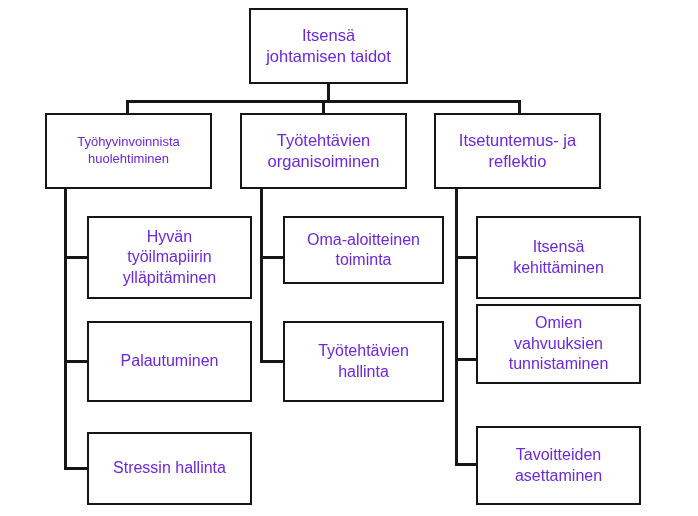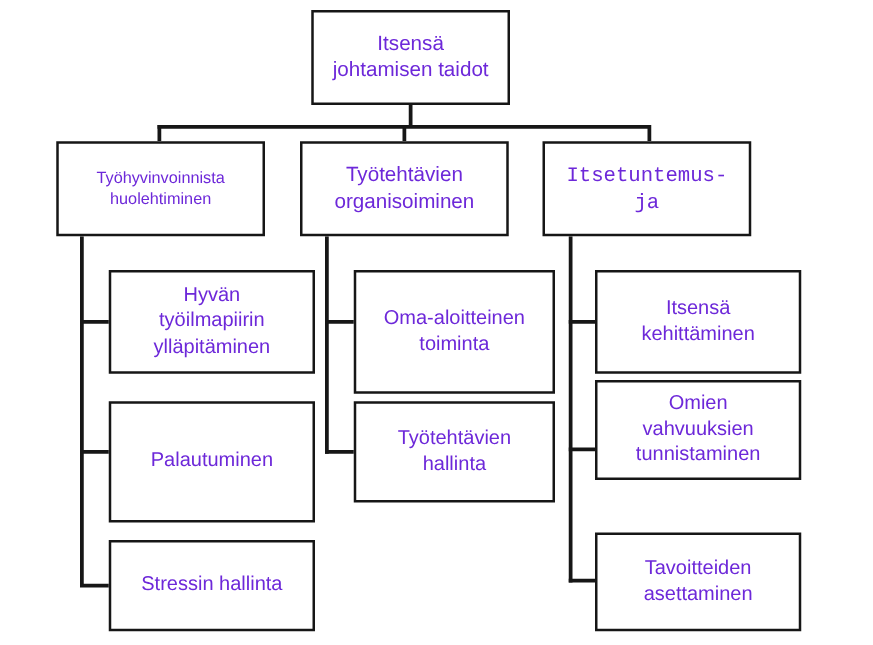--- a/index.html
+++ b/index.html
@@ -32,28 +32,28 @@
     line-height: 1.28;
     z-index: 2;
   }
   .node span {
     display: block;
     padding: 0 6px;
   }
   .node.root      { left: 249px; top: 8px;   width: 159px; height: 76px;  font-size: 16.5px; }
   .node.branch1   { left: 45px;  top: 113px; width: 167px; height: 76px;  font-size: 13px; }
   .node.branch2   { left: 240px; top: 113px; width: 167px; height: 76px;  font-size: 16.5px; }
-  .node.branch3   { left: 434px; top: 113px; width: 167px; height: 76px;  font-size: 16.5px; font-family: Liberation Mono, monospace; }
+  .node.branch3   { left: 434px; top: 113px; width: 167px; height: 76px;  font-size: 16.5px; }
 
   .node.leaf      { font-size: 16px; }
   .node.l1a { left: 87px;  top: 216px; width: 165px; height: 83px; }
-  .node.l1b { left: 87px;  top: 321px; width: 165px; height: 97px; }
+  .node.l1b { left: 87px;  top: 321px; width: 165px; height: 81px; }
   .node.l1c { left: 87px;  top: 432px; width: 165px; height: 73px; }
 
-  .node.l2a { left: 283px; top: 216px; width: 161px; height: 99px; }
+  .node.l2a { left: 283px; top: 216px; width: 161px; height: 68px; }
   .node.l2b { left: 283px; top: 321px; width: 161px; height: 81px; }
 
   .node.l3a { left: 476px; top: 216px; width: 165px; height: 83px; }
   .node.l3b { left: 476px; top: 304px; width: 165px; height: 80px; }
   .node.l3c { left: 476px; top: 426px; width: 165px; height: 79px; }
 
   
   .conn {
     position: absolute;
     background: #161616;
@@ -104,20 +104,21 @@
   <div class="node branch2">
     <span>
         <span>Työtehtävien</span>
         <span>organisoiminen</span>
       </span>
   </div>
 
   <div class="node branch3">
     <span>
         <span>Itsetuntemus- ja</span>
+        <span>reflektio</span>
       </span>
   </div>
 
   <div class="node leaf l1a">
     <span>
         <span>Hyvän</span>
         <span>työilmapiirin</span>
         <span>ylläpitäminen</span>
       </span>
   </div>

